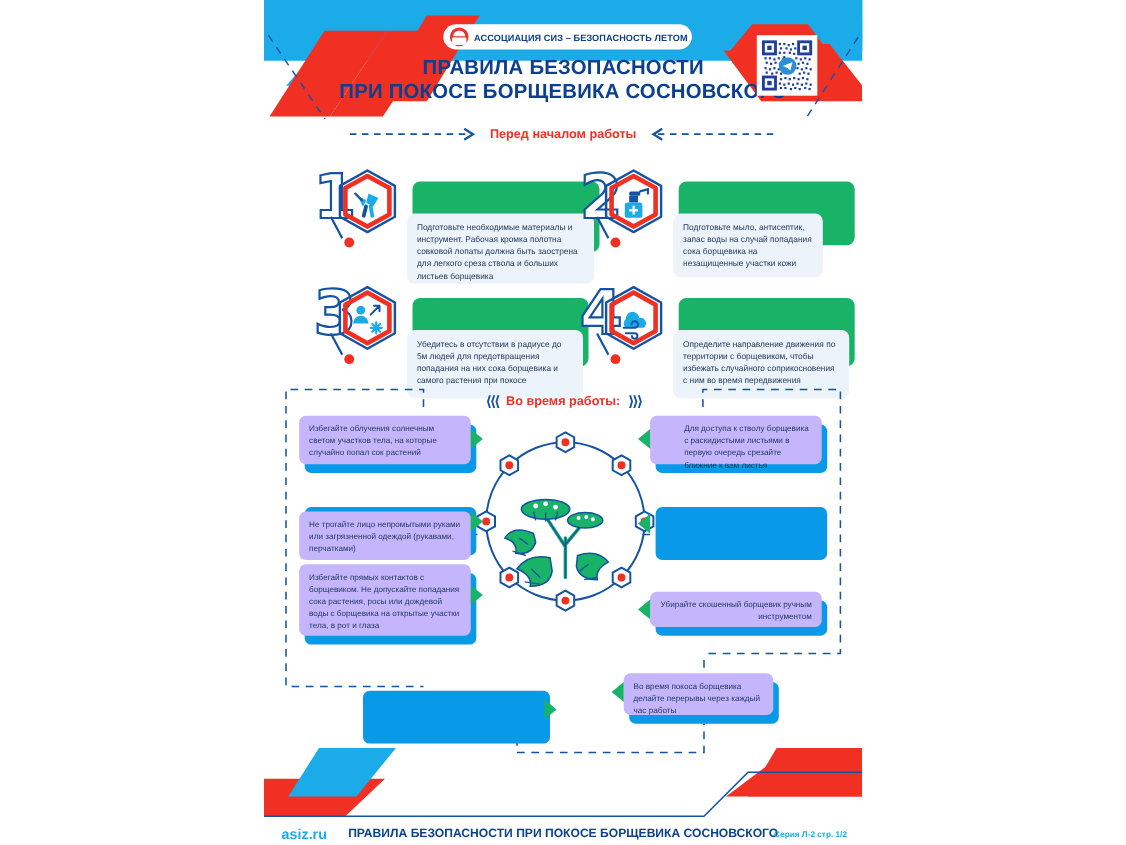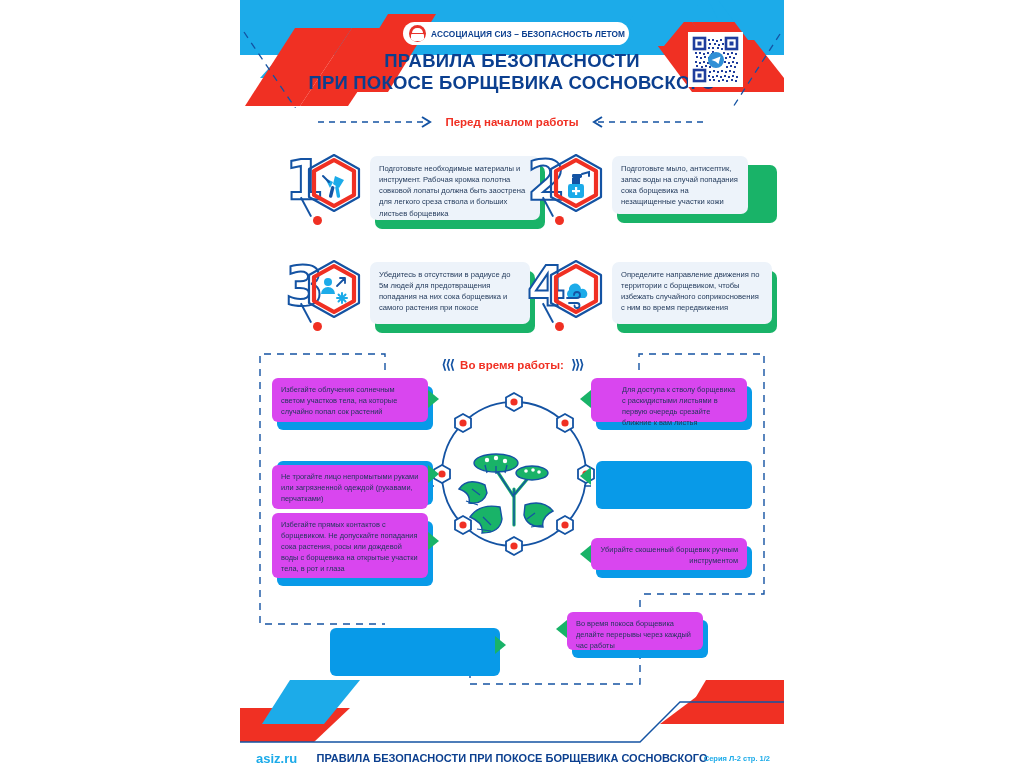--- a/index.html
+++ b/index.html
@@ -64,25 +64,25 @@
   .hexouter{position:absolute;left:18px;top:6px;width:62px;height:68px;}
   .reddot{
     position:absolute;width:9px;height:9px;border-radius:50%;background:#f03023;
     left:28px;top:70px;
   }
   .tipline{position:absolute;left:20px;top:50px;width:1.5px;height:22px;background:#1453a3;transform:rotate(-28deg);}
 
   .bubble{
     position:absolute;background:#edf3fa;border-radius:7px;
     padding:7px 9px;box-sizing:border-box;
-    color:#1d3557;font-size:7.6px;line-height:1.47;
+    color:#1d3557;font-size:7.6px;line-height:1.47;margin-top:38px;
   }
   .greenshadow{position:absolute;background:#19b368;border-radius:7px;}
   .mbubble{
-    position:absolute;background:#d946ef;border-radius:6px;padding:7px 9px;box-sizing:border-box;
+    position:absolute;background:#c4b5fd;border-radius:6px;padding:7px 9px;box-sizing:border-box;
     color:#1d3557;font-size:7.4px;line-height:1.47;z-index:3;
   }
   .blueshadow{position:absolute;background:#089ae8;border-radius:6px;z-index:2;}
   .tri{position:absolute;width:0;height:0;z-index:4;}
   .tri.left{border-top:9px solid transparent;border-bottom:9px solid transparent;border-right:11px solid #19b368;}
   .tri.right{border-top:9px solid transparent;border-bottom:9px solid transparent;border-left:11px solid #19b368;}
 
   .ring{position:absolute;left:185px;top:385px;width:178px;height:178px;}
 
   

